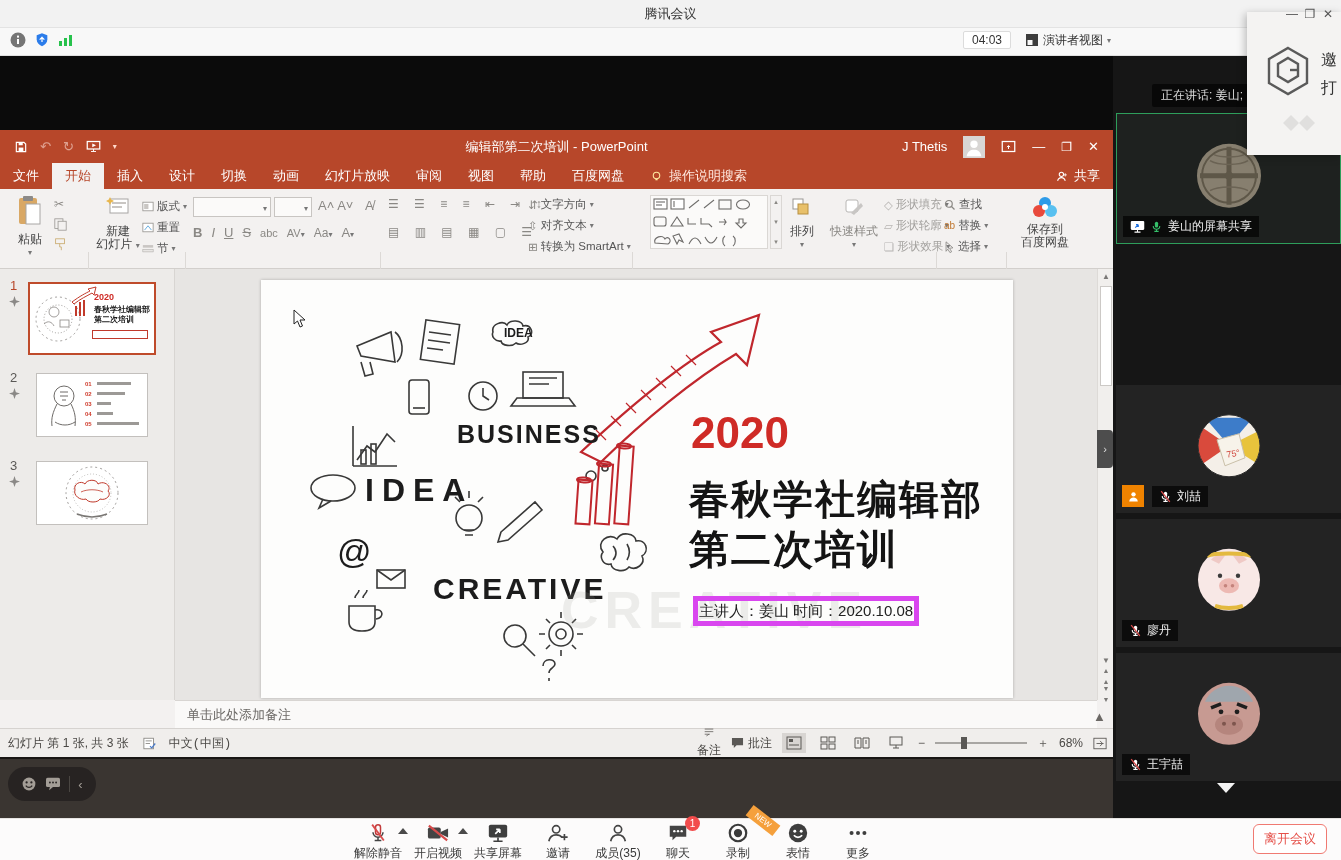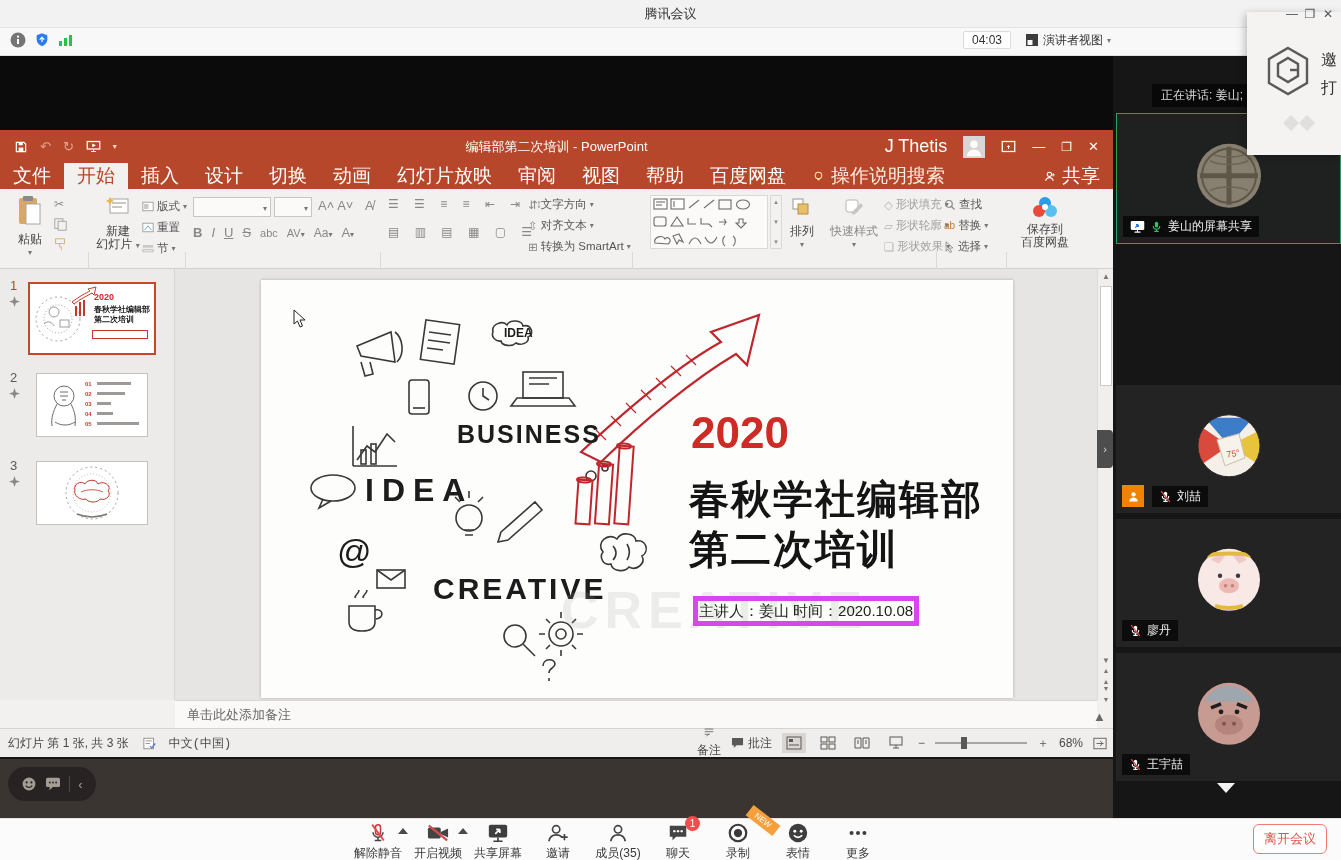--- a/index.html
+++ b/index.html
@@ -14,21 +14,21 @@
   
   .mtoolbar{left:0;top:28px;width:1341px;height:28px;background:#F8F8F8;border-bottom:1px solid #E0E0E0;}
   .timebox{border:1px solid #DCDCDC;border-radius:2px;padding:1px 8px;font-size:12px;color:#333;background:#FFF;}
   .viewmode{font-size:12px;color:#333;margin-left:14px;display:flex;align-items:center;gap:4px;}
   
   #ppt{left:0;top:130px;width:1113px;height:627px;background:#F3F1F0;}
   .ppt-titlebar{left:0;top:0;width:1113px;height:33px;background:#B7472A;}
   .qat{color:#FFE9E2;font-size:13px;}
   .ppt-title{position:absolute;left:0;top:0;width:1113px;text-align:center;line-height:33px;color:#FFF;font-size:13px;}
   .tabs{left:0;top:33px;width:1113px;height:26px;background:#B7472A;display:flex;align-items:stretch;}
-  .tab{color:#FFF;font-size:19px;padding:0 13px;display:flex;align-items:center;}
+  .tab{color:#FFF;font-size:13px;padding:0 13px;display:flex;align-items:center;}
   .tab.active{background:#F3F1F0;color:#B7472A;}
   .ribbon{left:0;top:59px;width:1113px;height:80px;background:#F3F1F0;border-bottom:1px solid #D2CFCC;}
   .glabel{position:absolute;font-size:11px;color:#6A6764;top:119px;}
   .vdiv{position:absolute;top:63px;height:66px;width:1px;background:#DCD9D6;}
   .rbtn{font-size:12px;color:#444;}
   .rsmall{font-size:11.5px;color:#555;display:flex;align-items:center;gap:3px;}
   .launcher{position:absolute;top:121px;width:9px;height:9px;border-right:1px solid #8A8886;border-bottom:1px solid #8A8886;}
   .ddbox{border:1px solid #C8C5C2;background:#FBFAF9;height:20px;}
   .caret{font-size:8px;color:#777;}
   .fbtn{font-size:13px;color:#8A8884;margin-right:8px;}
@@ -134,21 +134,21 @@
         <span class="qat" style="opacity:.55">↶</span>
         <span class="qat" style="opacity:.55">↻</span>
         <svg width="15" height="13" viewBox="0 0 24 20">
             <rect x="2" y="2" width="20" height="12" fill="none" stroke="#FFF" stroke-width="2"></rect>
             <path d="M10 5l6 3-6 3z" fill="#FFF"></path>
             <path d="M12 14v4M8 18h8" stroke="#FFF" stroke-width="1.5"></path>
           </svg>
         <span class="caret" style="color:#FFD9CC">▾</span>
       </div>
       <div class="abs flex" style="right:14px;top:0;height:33px;gap:16px;z-index:2;">
-        <span style="color:#FFF;font-size:18px;">J Thetis</span>
+        <span style="color:#FFF;font-size:13px;">J Thetis</span>
         <svg width="22" height="22" viewBox="0 0 24 24">
             <rect width="24" height="24" fill="#D8D6D4"></rect>
             <circle cx="12" cy="9" r="4" fill="#FFF"></circle>
             <path d="M4 22c1-5 4-7 8-7s7 2 8 7z" fill="#FFF"></path>
           </svg>
         <svg width="15" height="13" viewBox="0 0 24 20">
             <rect x="2" y="2" width="20" height="16" fill="none" stroke="#FFF" stroke-width="2"></rect>
             <path d="M12 14v-5M9.5 11L12 8.5l2.5 2.5" stroke="#FFF" stroke-width="1.6" fill="none"></path>
           </svg>
         <span style="color:#FFF;font-size:13px;">—</span>

